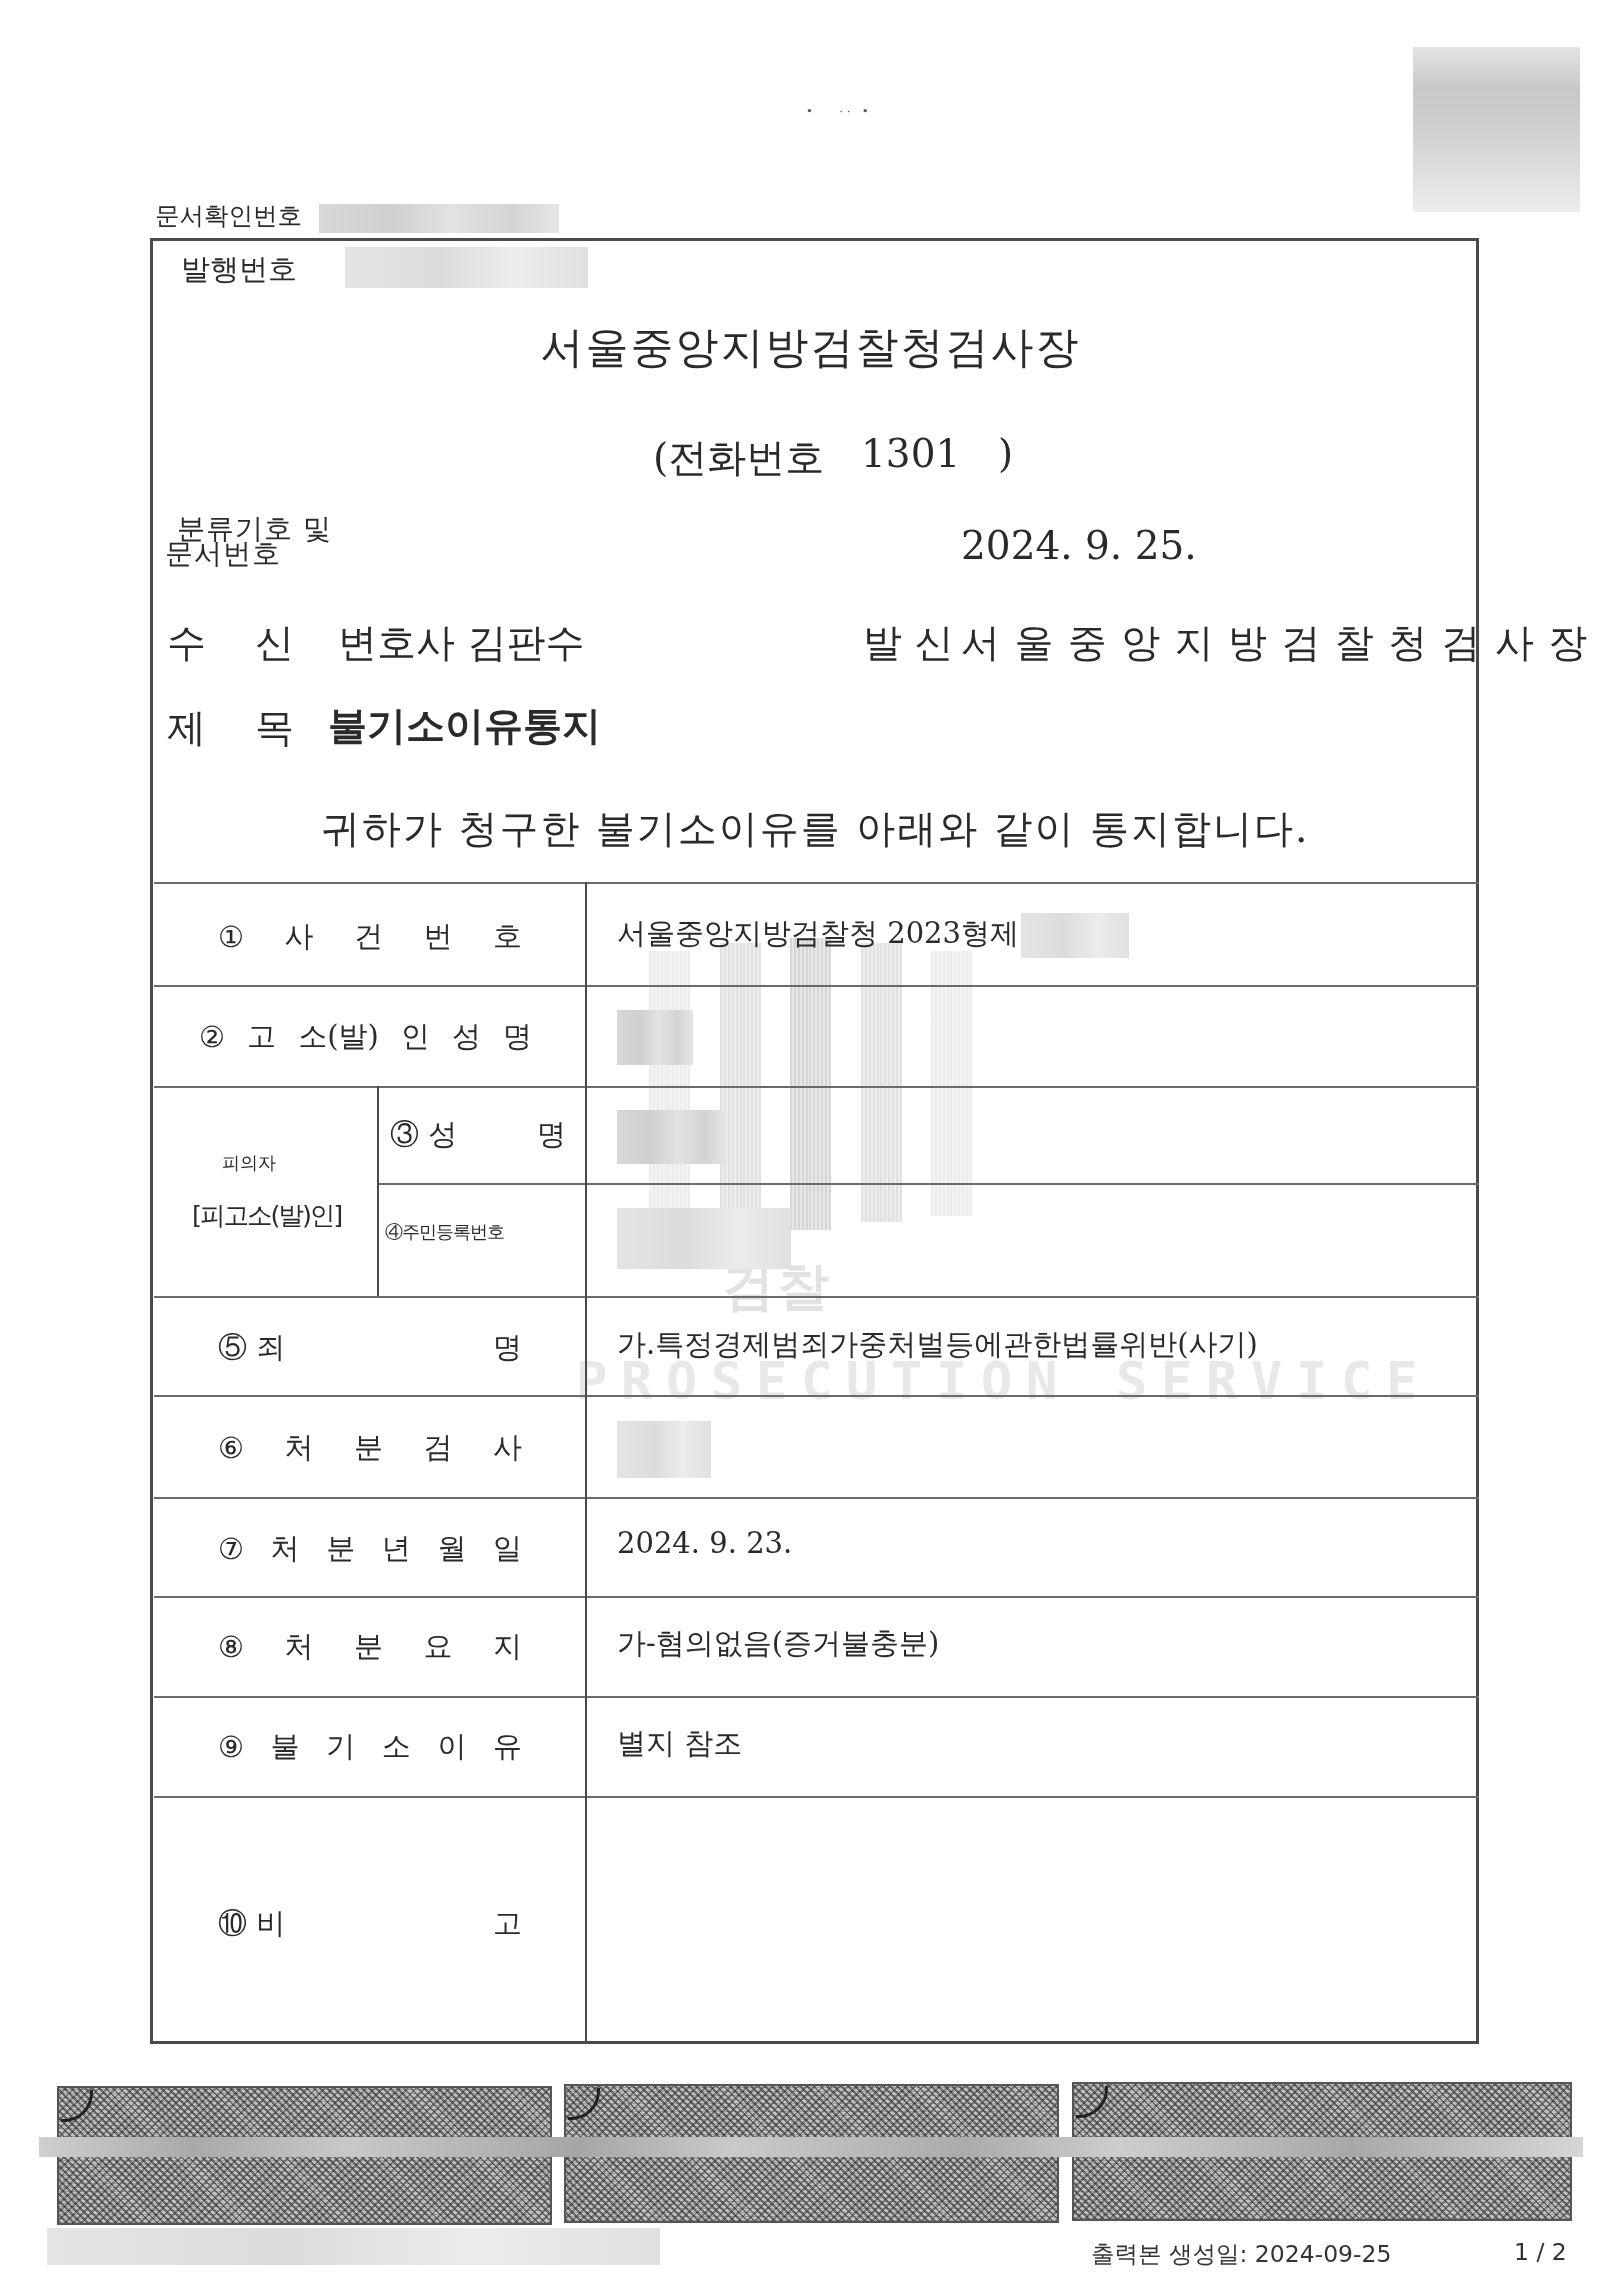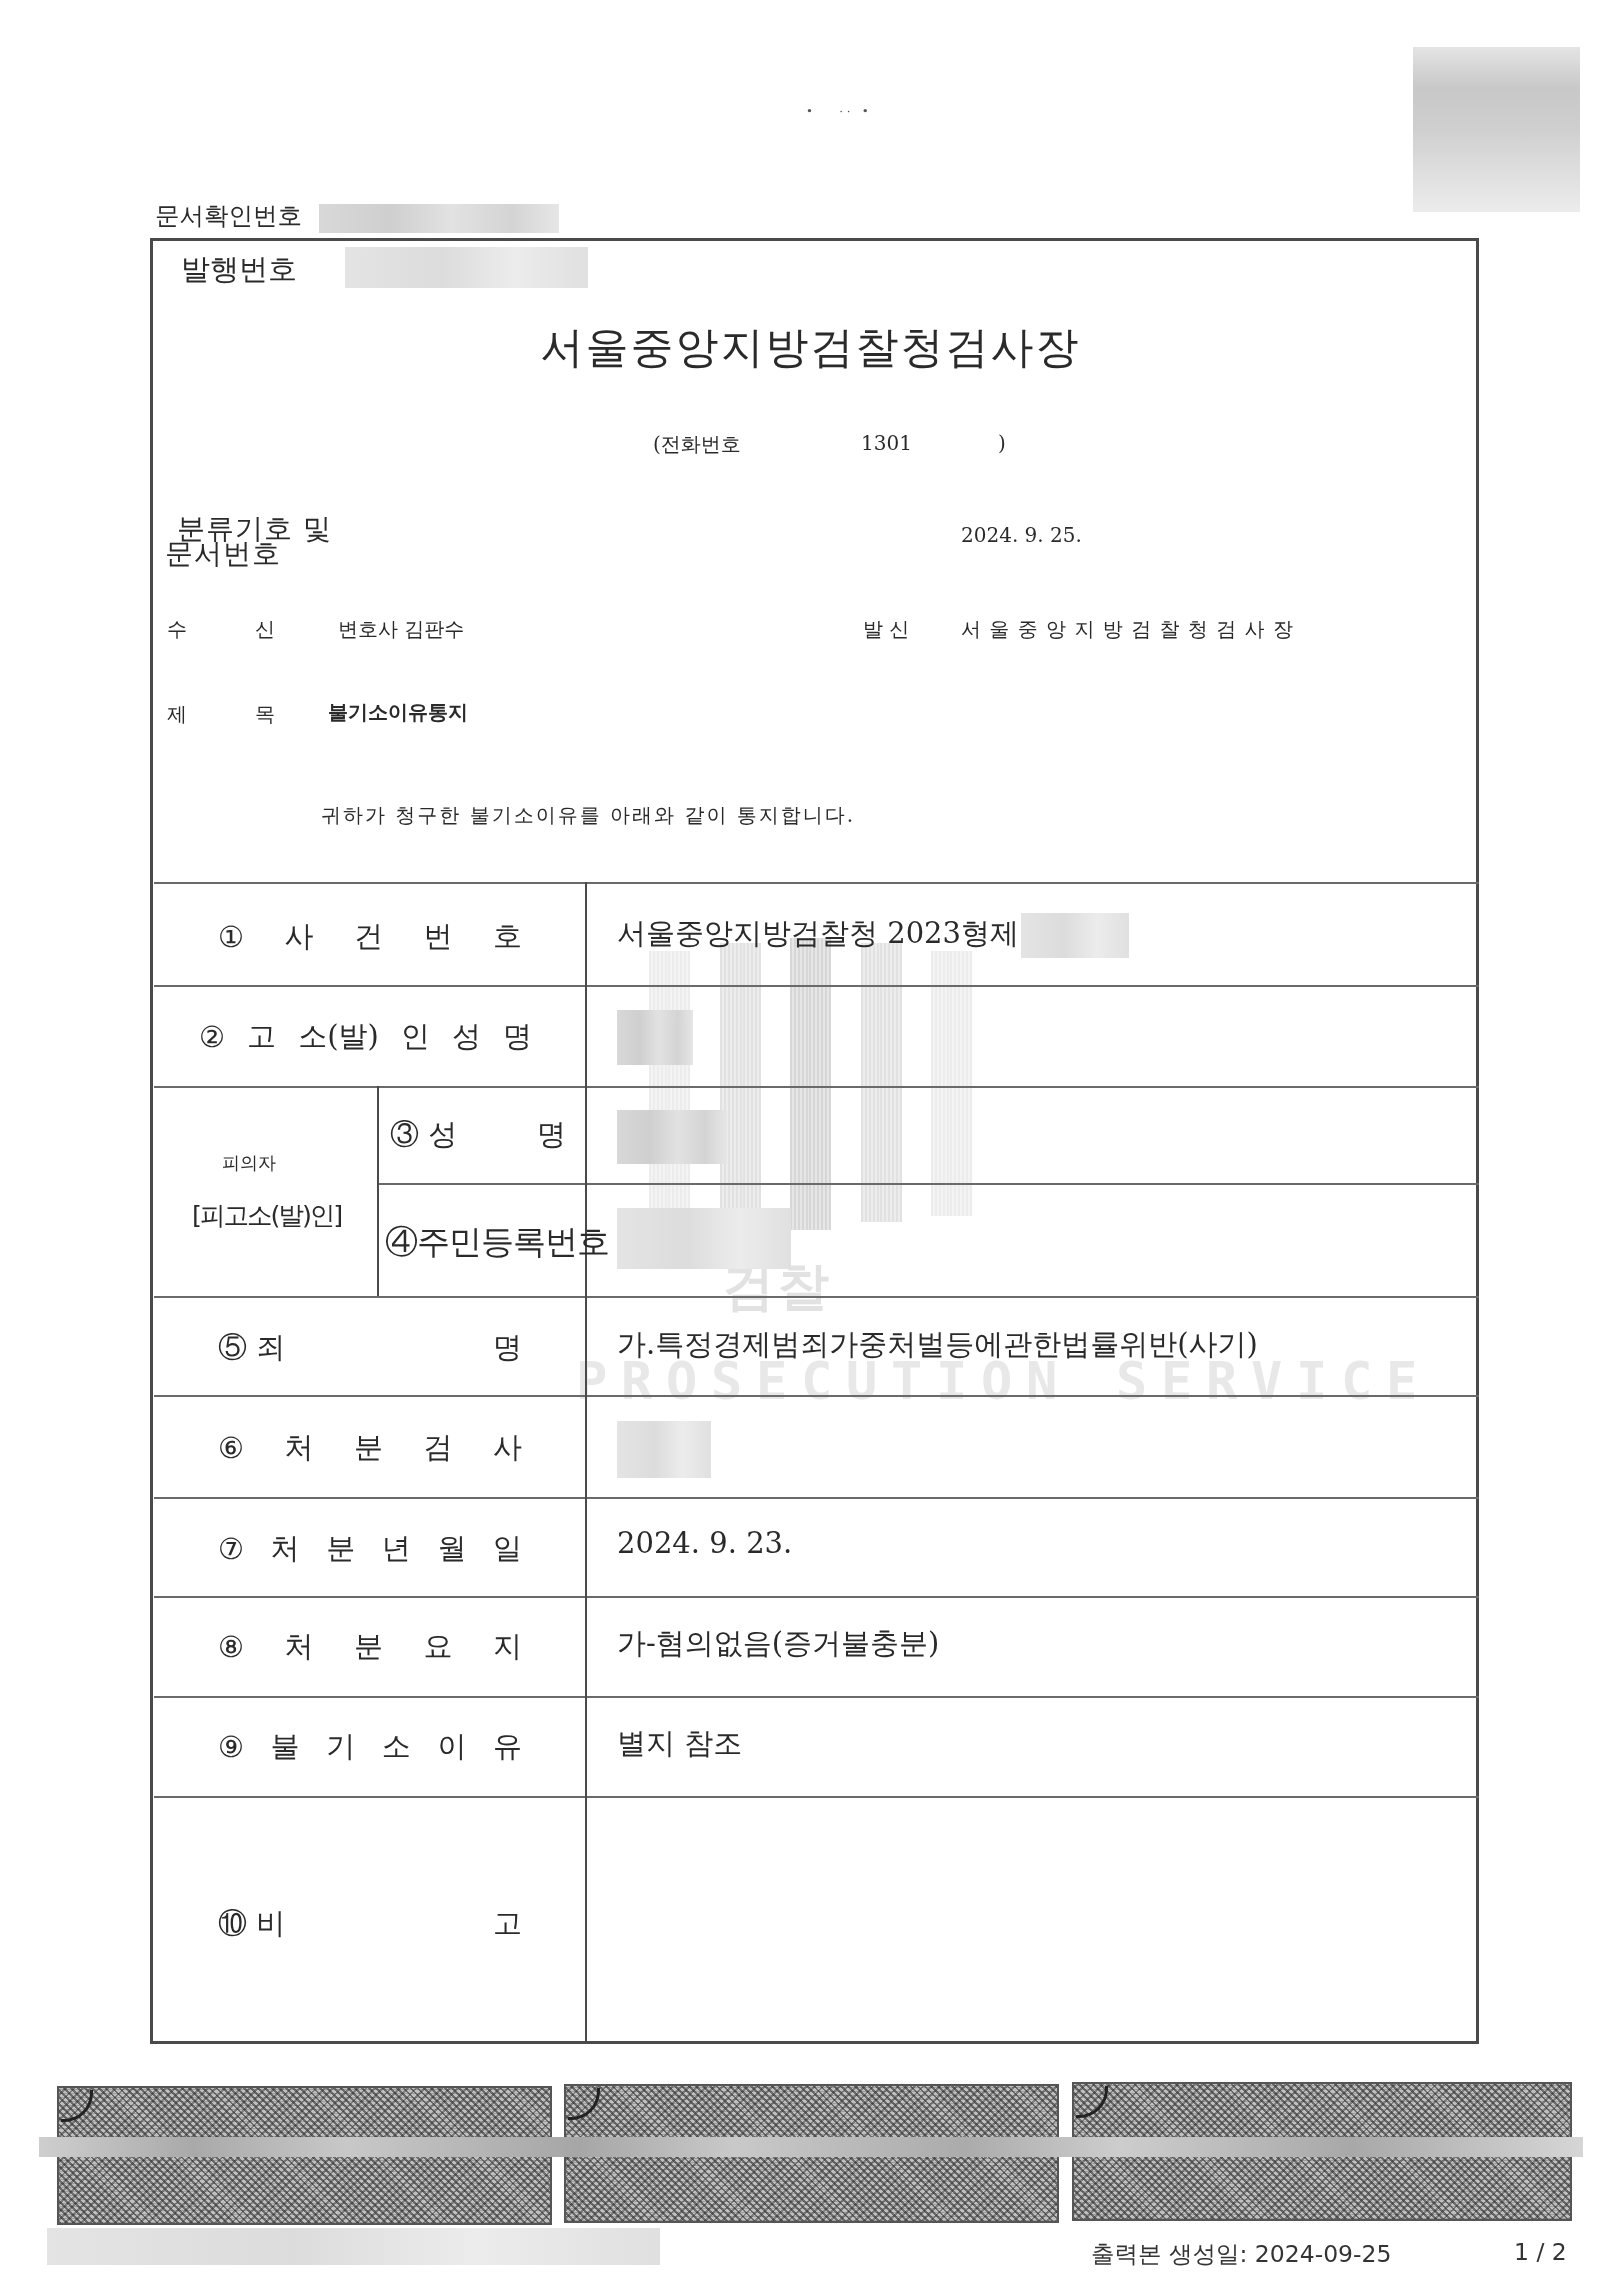--- a/index.html
+++ b/index.html
@@ -6,21 +6,21 @@
   body { width: 1621px; height: 2294px; position: relative; overflow: hidden;
          font-family: "DejaVu Serif", "Liberation Serif", serif; color: #2a2a2a; }
   .redact { position: absolute; background: linear-gradient(90deg, #d8d8d8, #cfcfcf 30%, #e2e2e2 55%, #d4d4d4 80%, #e6e6e6); }
   .redact.light { background: linear-gradient(90deg, #e4e4e4, #dcdcdc 40%, #ececec 70%, #e0e0e0); }
   .txt { position: absolute; white-space: nowrap; }
   .doc-box { position: absolute; left: 150px; top: 238px; width: 1329px; height: 1806px;
              border: 3.9px solid #4a4a4a; box-sizing: border-box; }
   .hline { position: absolute; height: 2px; background: #6a6a6a; }
   .vline { position: absolute; width: 2px; background: #4a4a4a; }
   .title { font-size: 43px; letter-spacing: 2px; }
-  .body-lg { font-size: 20px; }
+  .body-lg { font-size: 39px; }
   .label-cell { position: absolute; font-size: 29px; display: flex; justify-content: space-between; align-items: center; }
   .value-cell { position: absolute; font-size: 29px; }
   .bars { position: absolute; background: repeating-linear-gradient(90deg, #c9c9c9 0 2px, #dedede 2px 3.9px); opacity: 0.55; }
   .wm-text { position: absolute; font-family: "DejaVu Sans Mono", monospace; color: #e8e8e8; font-size: 52px; letter-spacing: 13.7px; font-weight: bold; }
   .barcode { position: absolute; border: 2.9px solid #555; box-sizing: border-box;
              background:
                repeating-linear-gradient(45deg, rgba(40,40,40,0.55) 0 2px, transparent 2px 4.9px),
                repeating-linear-gradient(-45deg, rgba(60,60,60,0.5) 0 2px, transparent 2px 5.9px),
                repeating-linear-gradient(0deg, rgba(90,90,90,0.35) 0 1px, transparent 1px 3.9px),
                #bfbfbf; }
@@ -107,21 +107,21 @@
 </div>
 <div class="redact" style="left:617px;top:1010px;width:76px;height:55px;"></div>
 
 <div class="txt body-lg" style="left:222px;top:1151px;font-family:'DejaVu Sans',sans-serif;font-size:18px;">피의자</div>
 <div class="txt body-lg" style="left:192px;top:1198px;font-family:'DejaVu Sans',sans-serif;font-size:25.5px;letter-spacing:-2px;">[피고소(발)인]</div>
 <div class="label-cell" style="left:390px;top:1110px;width:176px;height:49px;">
   <span><span>③</span> <span>성</span></span>
   <span>명</span>
 </div>
 <div class="redact" style="left:617px;top:1110px;width:110px;height:54px;"></div>
-<div class="txt" style="left:385px;top:1220px;font-size:33px;letter-spacing:-1px;">④주민등록번호</div>
+<div class="txt" style="left:385px;top:1220px;font-size:18px;letter-spacing:-1px;">④주민등록번호</div>
 <div class="redact light" style="left:617px;top:1208px;width:174px;height:61px;"></div>
 
 <div class="label-cell" style="left:218px;top:1323px;width:304px;height:49px;">
   <span><span>⑤</span> <span>죄</span></span>
   <span>명</span>
 </div>
 <div class="value-cell" style="left:617px;top:1325px;">가.특정경제범죄가중처벌등에관한법률위반(사기)</div>
 
 <div class="label-cell" style="left:218px;top:1423px;width:304px;height:49px;">
   <span>⑥</span>

